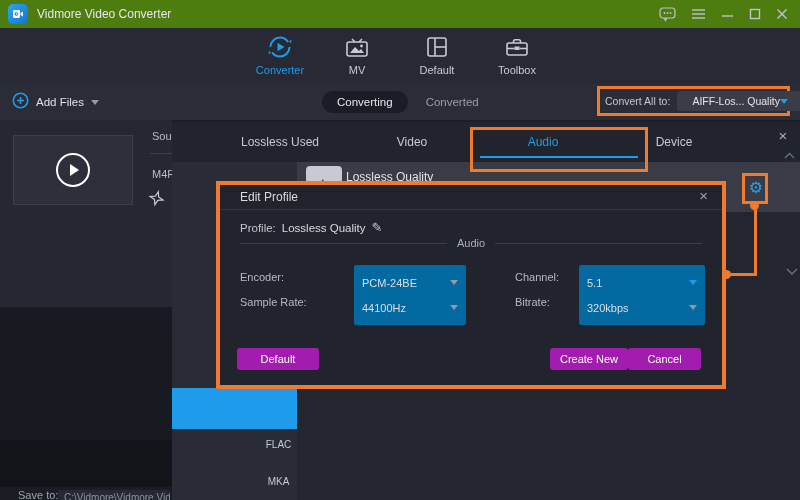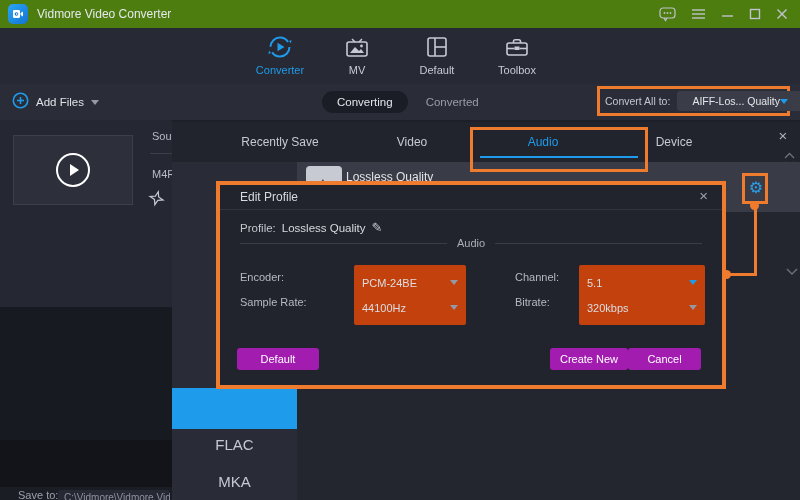--- a/index.html
+++ b/index.html
@@ -56,21 +56,21 @@
   
   .panel{left:172px;top:122px;width:628px;height:378px;background:#22242d;z-index:2;}
   .ptab{position:absolute;top:0;height:40px;width:130px;text-align:center;line-height:40px;font-size:12px;color:#c6c9d1;}
   .ptab.active{color:#1e9bea;}
   .ptab-underline{left:308px;top:34px;width:158px;height:2px;background:#1e9bea;z-index:4;}
   .audiobox{left:298px;top:5px;width:178px;height:45px;border:3px solid #ee7b2e;box-sizing:border-box;z-index:6;pointer-events:none;}
   .pclose{left:600px;top:5px;width:22px;text-align:center;font-size:15px;color:#aeb1ba;line-height:18px;}
   .pchev{left:612px;width:12px;height:8px;}
   .sidebar{left:0;top:40px;width:125px;height:338px;background:#292b36;}
   .blueitem{position:absolute;left:0;top:226px;width:125px;height:41px;background:#1e9bea;}
-  .sbitem{position:absolute;left:0;width:125px;height:30px;line-height:30px;text-align:center;font-size:15px;color:#c6c9d1;}
+  .sbitem{position:absolute;left:0;width:125px;height:30px;line-height:30px;text-align:center;font-size:10px;color:#c6c9d1;padding-left:44px;}
   .list{left:125px;top:40px;width:503px;height:338px;background:#24262f;}
   .selrow{position:absolute;left:0;top:0;width:503px;height:50px;background:#393b46;}
   .fmticon{position:absolute;left:9px;top:4px;width:36px;height:36px;background:#c7cad3;border-radius:4px;
            display:flex;align-items:center;justify-content:center;}
   .rowlabel{position:absolute;left:49px;top:8px;font-size:12px;color:#e2e4ea;}
   .gearbtn{position:absolute;left:446px;top:12px;width:26px;height:26px;display:flex;align-items:center;
            justify-content:center;font-size:16px;color:#2b9fe8;}
   .scrollchev{position:absolute;left:489px;top:100px;}
   
   .dialog{left:44px;top:59px;width:510px;height:208px;border:4px solid #ee7b2e;box-sizing:border-box;
@@ -79,21 +79,21 @@
   .dclose{position:absolute;right:14px;top:2px;font-size:15px;color:#9ba0aa;}
   .ddiv{position:absolute;left:0;top:24px;width:502px;height:1px;background:#32343e;}
   .profrow{position:absolute;left:20px;top:35px;display:flex;align-items:center;gap:6px;}
   .proflabel{font-size:11.5px;color:#c3c6cd;}
   .profval{font-size:11.5px;color:#d8dadf;}
   .pencil{font-size:13px;color:#c3c6cd;}
   .audiohdr{position:absolute;left:20px;top:52px;width:462px;display:flex;align-items:center;gap:10px;}
   .audiohdr .hline{flex:1;height:1px;background:#3a3c46;}
   .audiohdr .htext{font-size:11px;color:#a9adb7;}
   .flabel{position:absolute;font-size:11px;color:#b6b9c2;height:21px;line-height:21px;}
-  .dd{position:absolute;height:35px;background:#c2410c;border-radius:2px;display:flex;align-items:center;
+  .dd{position:absolute;height:35px;background:#0369a1;border-radius:2px;display:flex;align-items:center;
       justify-content:space-between;padding:0 8px;box-sizing:border-box;}
   .dd .ddval{font-size:11px;color:#dcdee4;}
   .btn{position:absolute;height:22px;background:#a21caf;border-radius:3px;border:none;color:#fff;
        font-size:11px;font-family:"Liberation Sans",sans-serif;text-align:center;line-height:22px;padding:0;}
   
   .ann{z-index:6;pointer-events:none;}
   .gearbox{left:570px;top:51px;width:26px;height:31px;border:3px solid #ee7b2e;box-sizing:border-box;}
   .vline{left:582px;top:82px;width:3px;height:71px;background:#ee7b2e;}
   .hline{left:554px;top:151px;width:31px;height:3px;background:#ee7b2e;}
   .dot{width:9px;height:9px;border-radius:50%;background:#ee7b2e;}
@@ -240,21 +240,21 @@
   </div>
   <div class="abs dark1"></div>
   <div class="abs dark2"></div>
 
   <div class="abs footer">
     <span class="saveto">Save to:</span>
     <div class="savefield">C:\Vidmore\Vidmore Vid</div>
   </div>
 
   <div class="abs panel">
-    <div class="ptab" style="left:43px;">Recently Save</div>
+    <div class="ptab" style="left:43px;">Lossless Used</div>
     <div class="ptab" style="left:175px;">Video</div>
     <div class="ptab active" style="left:306px;">Audio</div>
     <div class="ptab" style="left:437px;">Device</div>
     <div class="abs ptab-underline"></div>
     <div class="abs audiobox ann"></div>
     <div class="abs pclose">×</div>
     <div class="abs pchev" style="top:23px;"><svg width="11" height="7" viewBox="0 0 11 7">
           <path d="M1 6l4.5-4.5L10 6" fill="none" stroke="#6d717d" stroke-width="1.3"></path>
         </svg></div>
     <div class="abs pchev" style="top:32px;"><svg width="11" height="7" viewBox="0 0 11 7">

